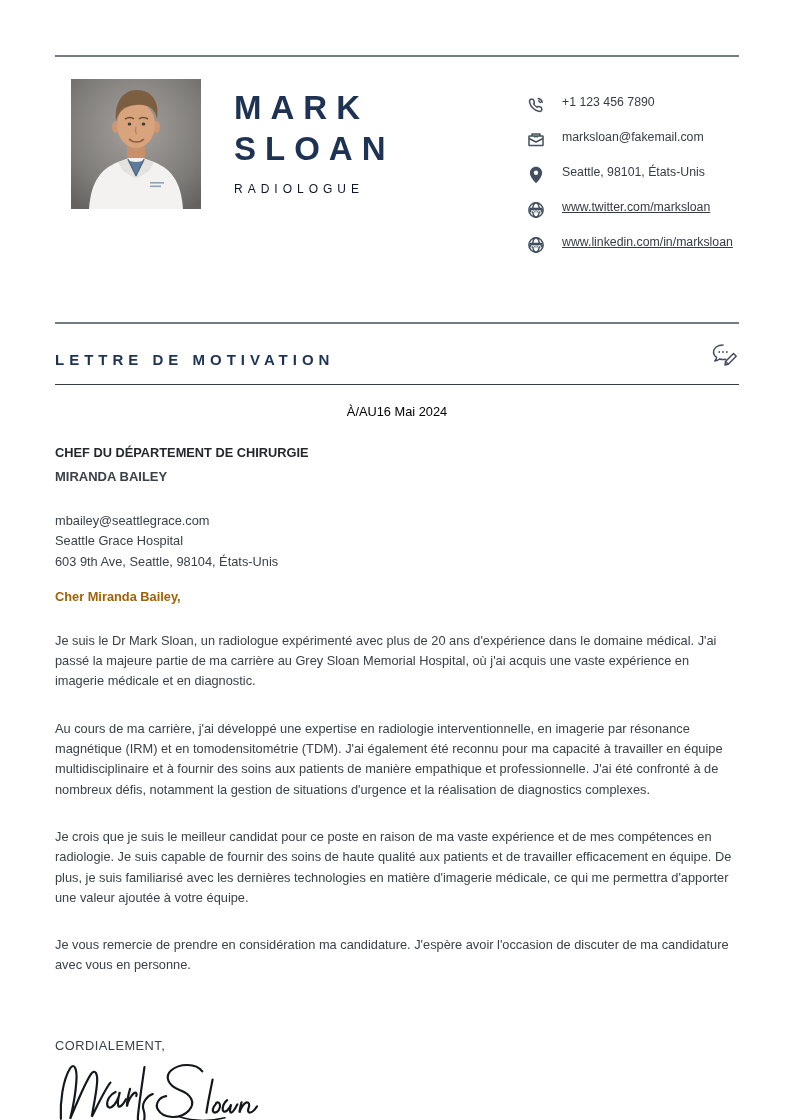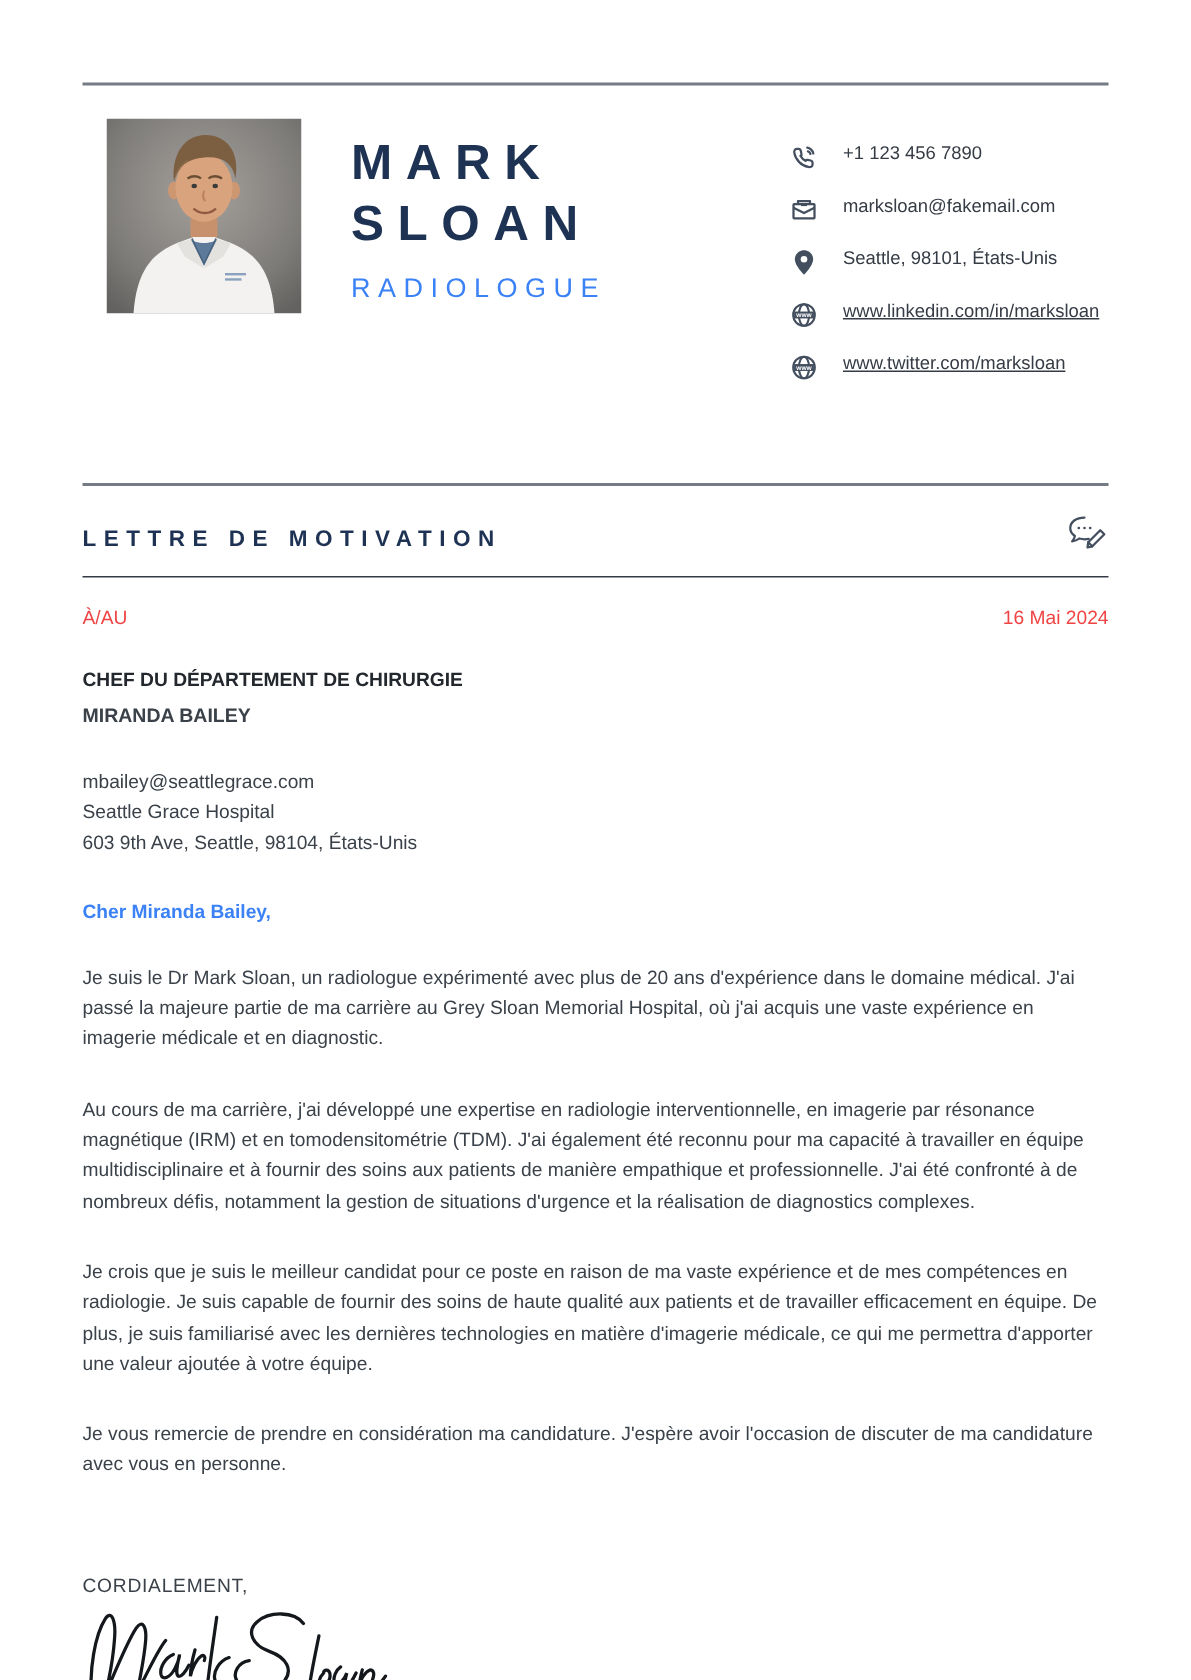--- a/index.html
+++ b/index.html
@@ -19,21 +19,21 @@
   .header { margin-top:22px; display:flex; align-items:flex-start;padding-left:16px; }
   .photo { width:130px; height:130px; flex:0 0 130px; display:block; }
   .name-block { margin-left:33px; padding-top:8px; }
   .name-line {
     display:block;
     font-size:33px; font-weight:bold; letter-spacing:9px;
     color:#1e3354; line-height:41px;
   }
   .job-title {
     display:block; margin-top:13px;
-    font-size:18px; letter-spacing:5px; color:#3b82f6;
+    font-size:12px; letter-spacing:5px; color:#0f172a;
   }
   .contacts { margin-left:auto; padding-top:16px; width:213px; }
   .contact-row { display:flex; margin-bottom:15px; min-height:18px; }
   .contact-row .cicon { width:20px; height:20px; flex:0 0 20px; margin-right:16px; }
   .contact-text { font-size:12.3px; color:#363c45; line-height:15px; }
   .contact-link { text-decoration:underline; color:#363c45; cursor:pointer; }
 
   
   .section-head {
     margin-top:52px;
@@ -41,25 +41,25 @@
     border-bottom:1.5px solid #353b44;
     padding:18px 0 16px;
     display:flex; align-items:flex-end; justify-content:space-between;
   }
   .section-title {
     font-size:15px; font-weight:bold; letter-spacing:5px; color:#1e3354;
   }
   .section-icon { width:28px; height:26px; }
 
   
-  .to-row { margin-top:19px; display:flex; justify-content:space-between; font-size:12.8px; color:#ef4444; }
+  .to-row { margin-top:19px; display:flex; justify-content:center; font-size:12.8px; color:#000000; }
   .recipient-title { margin-top:26px; font-size:12.8px; font-weight:bold; color:#23272e; }
   .recipient-name { margin-top:9px; font-size:13px;font-weight:bold; }
   .recipient-block { margin-top:27px; font-size:12.8px; line-height:20.3px; }
-  .salutation { margin-top:28px; font-size:12.8px; font-weight:bold; color:#3b82f6; }
+  .salutation { margin-top:17px; font-size:12.8px; font-weight:bold; color:#a16207; }
   .para { margin-top:27px; font-size:12.8px; line-height:20.3px; text-align:justify-left; }
   .closing { margin-top:62px; font-size:12.8px; letter-spacing:0.5px; }
   .signature { margin-top:8px; display:block; }
 </style>
 </head>
 <body>
 
 <div class="page">
 
   <div class="rule-top"></div>
@@ -140,31 +140,31 @@
         <span class="contact-text">Seattle, 98101, États-Unis</span>
       </div>
 
       <div class="contact-row">
         <svg class="cicon" viewBox="0 0 20 20" fill="none" stroke="#434e5e" stroke-width="1.4">
           <circle cx="10" cy="10" r="7.2"></circle>
           <ellipse cx="10" cy="10" rx="3.4" ry="7.2"></ellipse>
           <rect x="3.4" y="7.7" width="13.2" height="4.6" fill="#434e5e" stroke="none"></rect>
           <text x="10" y="11.6" text-anchor="middle" font-size="4.4" font-family="Liberation Sans, sans-serif" font-weight="bold" fill="#ffffff" stroke="none">www</text>
         </svg>
-        <span class="contact-text contact-link">www.linkedin.com/in/marksloan</span>
+        <span class="contact-text contact-link">www.twitter.com/marksloan</span>
       </div>
 
       <div class="contact-row">
         <svg class="cicon" viewBox="0 0 20 20" fill="none" stroke="#434e5e" stroke-width="1.4">
           <circle cx="10" cy="10" r="7.2"></circle>
           <ellipse cx="10" cy="10" rx="3.4" ry="7.2"></ellipse>
           <rect x="3.4" y="7.7" width="13.2" height="4.6" fill="#434e5e" stroke="none"></rect>
           <text x="10" y="11.6" text-anchor="middle" font-size="4.4" font-family="Liberation Sans, sans-serif" font-weight="bold" fill="#ffffff" stroke="none">www</text>
         </svg>
-        <span class="contact-text contact-link">www.twitter.com/marksloan</span>
+        <span class="contact-text contact-link">www.linkedin.com/in/marksloan</span>
       </div>
 
     </div>
   </div>
 
   <div class="section-head">
     <span class="section-title">LETTRE DE MOTIVATION</span>
     <svg class="section-icon" viewBox="0 0 28 26" fill="none" stroke="#434e5e" stroke-width="1.5" stroke-linecap="round" stroke-linejoin="round">
       <path d="M12 3 C6.5 3 2.5 6 2.5 10 C2.5 12.2 3.7 14.1 5.6 15.3 C5.4 16.7 4.7 18 3.8 18.9 C5.6 18.7 7.3 18 8.5 17 C9.6 17.3 10.8 17.5 12 17.5 C13 17.5 13.9 17.4 14.8 17.2"></path>
       <circle cx="8.2" cy="10" r="0.9" fill="#434e5e" stroke="none"></circle>

